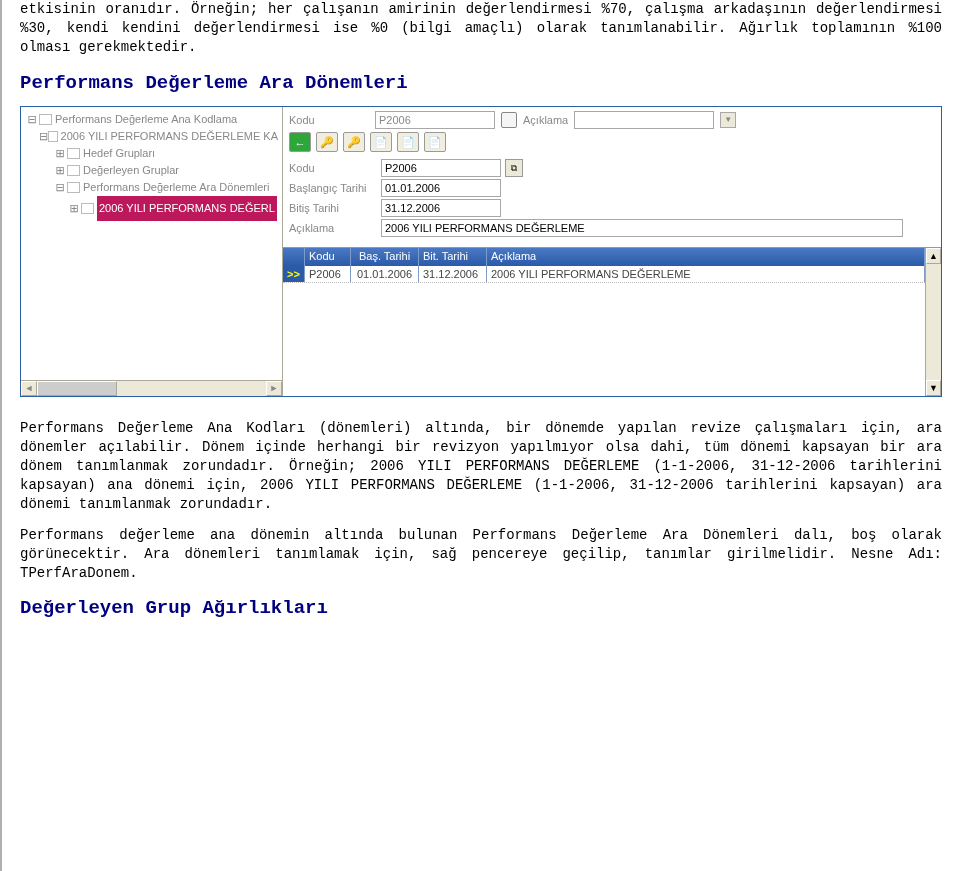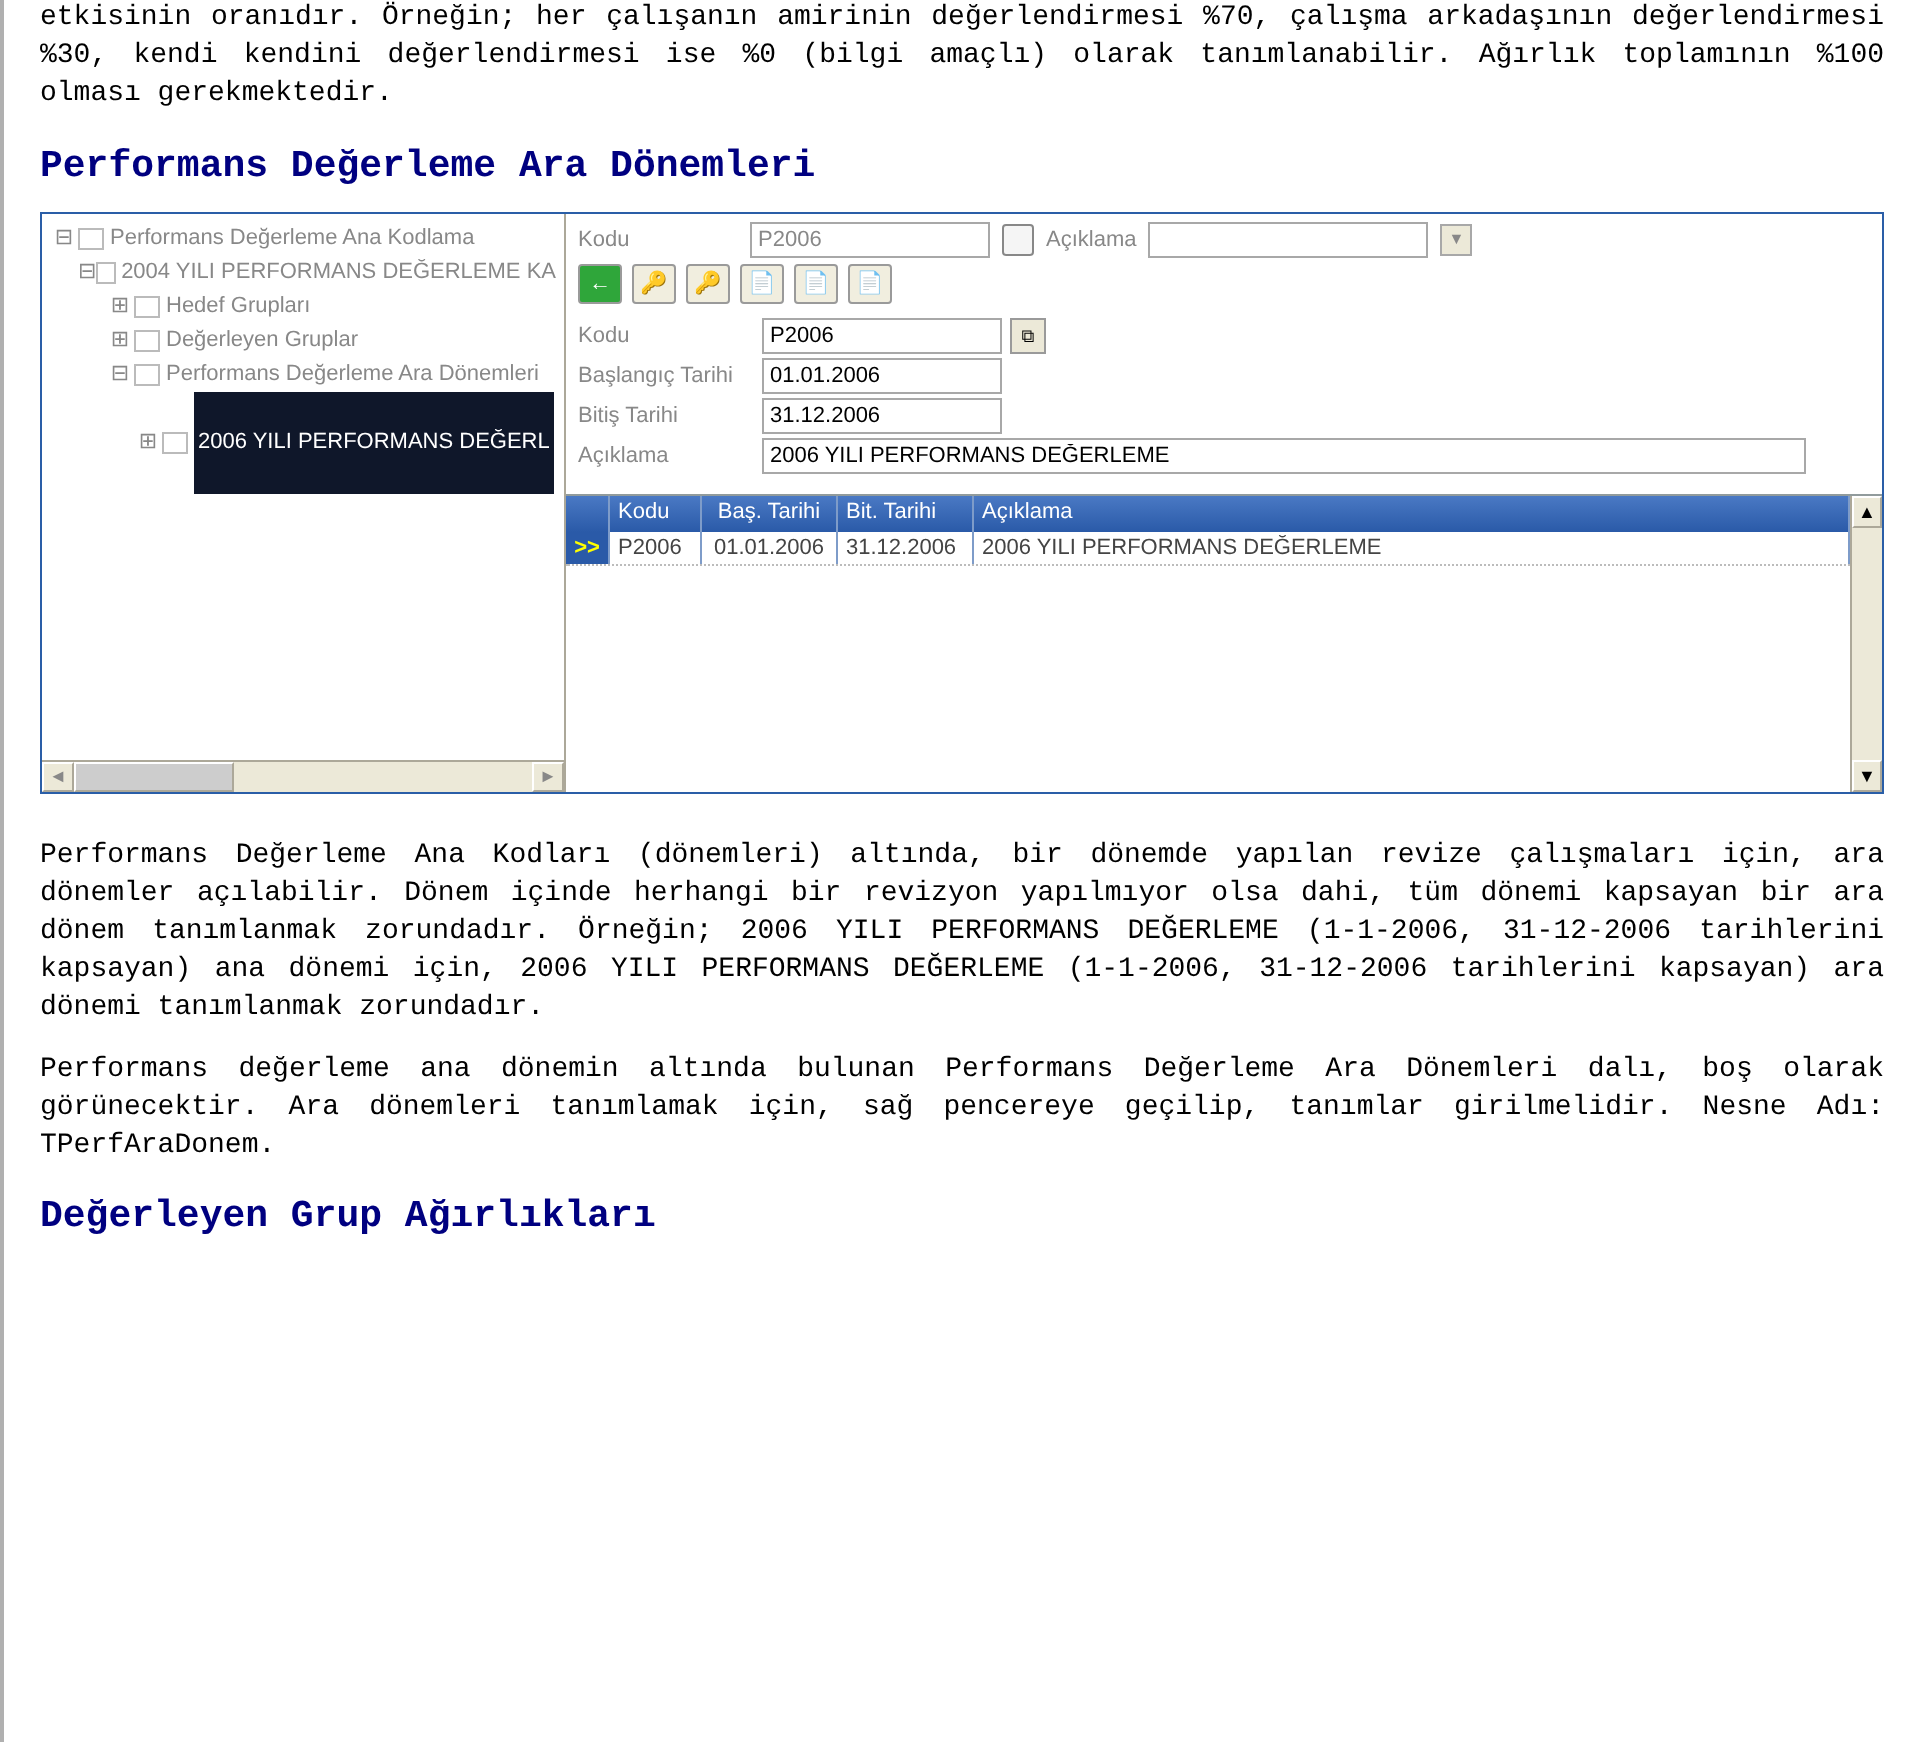--- a/index.html
+++ b/index.html
@@ -84,23 +84,23 @@
     white-space: nowrap;
     line-height: 17px;
   }
   .tree-row { display:flex; align-items:center; }
   .tw { display:inline-block; width:14px; text-align:center; color:#888;}
   .ticon {
     display:inline-block; width:13px; height:11px;
     background:#fff; border:1px solid #bbb; margin-right:3px;
   }
   .tree .sel {
-    background: #0f172a;
+    background: #be185d;
     color: #fff;
-    padding: 17px 2px;
+    padding: 4px 2px;
   }
   .leftscroll {
     height: 16px;
     background: #ece9d8;
     border-top: 1px solid #aca899;
     display:flex;
   }
   .leftscroll .arrow {
     width: 16px; height:15px;
     background: #ece9d8;
@@ -261,21 +261,21 @@
       <div class="leftpane">
         <div class="tree">
           <div class="tree-row">
               <span class="tw">⊟</span>
               <span class="ticon"></span>
               <span>Performans Değerleme Ana Kodlama</span>
             </div>
           <div class="tree-row" style="padding-left:14px;">
               <span class="tw">⊟</span>
               <span class="ticon"></span>
-              <span>2004 YILI PERFORMANS DEĞERLEME KA</span>
+              <span>2006 YILI PERFORMANS DEĞERLEME KA</span>
             </div>
           <div class="tree-row" style="padding-left:28px;">
               <span class="tw">⊞</span>
               <span class="ticon"></span>
               <span>Hedef Grupları</span>
             </div>
           <div class="tree-row" style="padding-left:28px;">
               <span class="tw">⊞</span>
               <span class="ticon"></span>
               <span>Değerleyen Gruplar</span>

